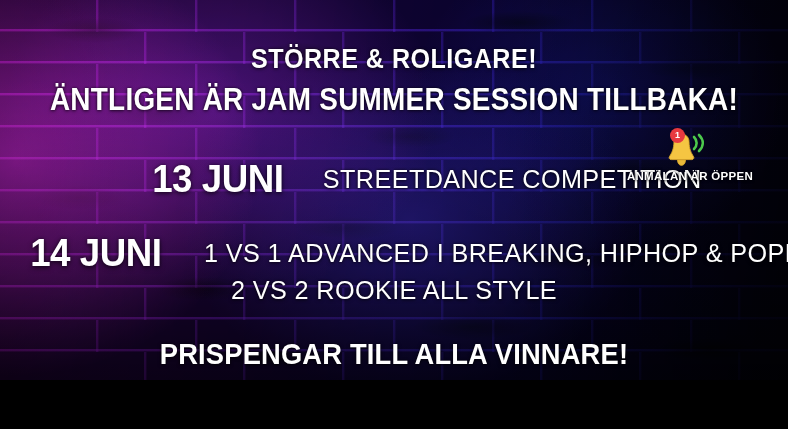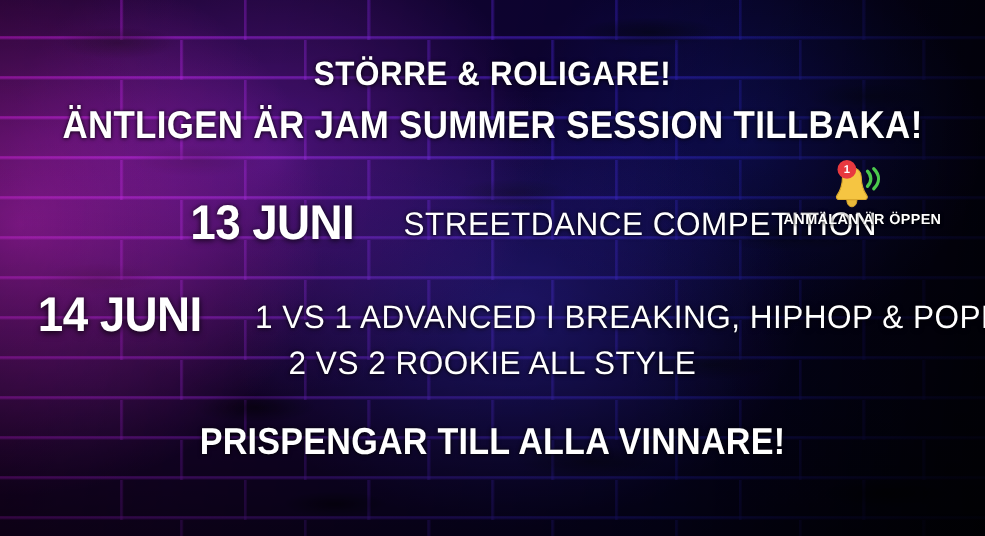--- a/index.html
+++ b/index.html
@@ -7,21 +7,21 @@
   html, body {
     width: 788px;
     height: 429px;
     overflow: hidden;
     background: #000;
   }
 
   #poster {
     position: relative;
     width: 788px;
-    height: 429px;
+    height: 380px;
     overflow: hidden;
     font-family: "Liberation Sans", sans-serif;
   }
 
   
   .wall-base {
     position: absolute;
     inset: 0;
     background: #2a0f3a;
   }

